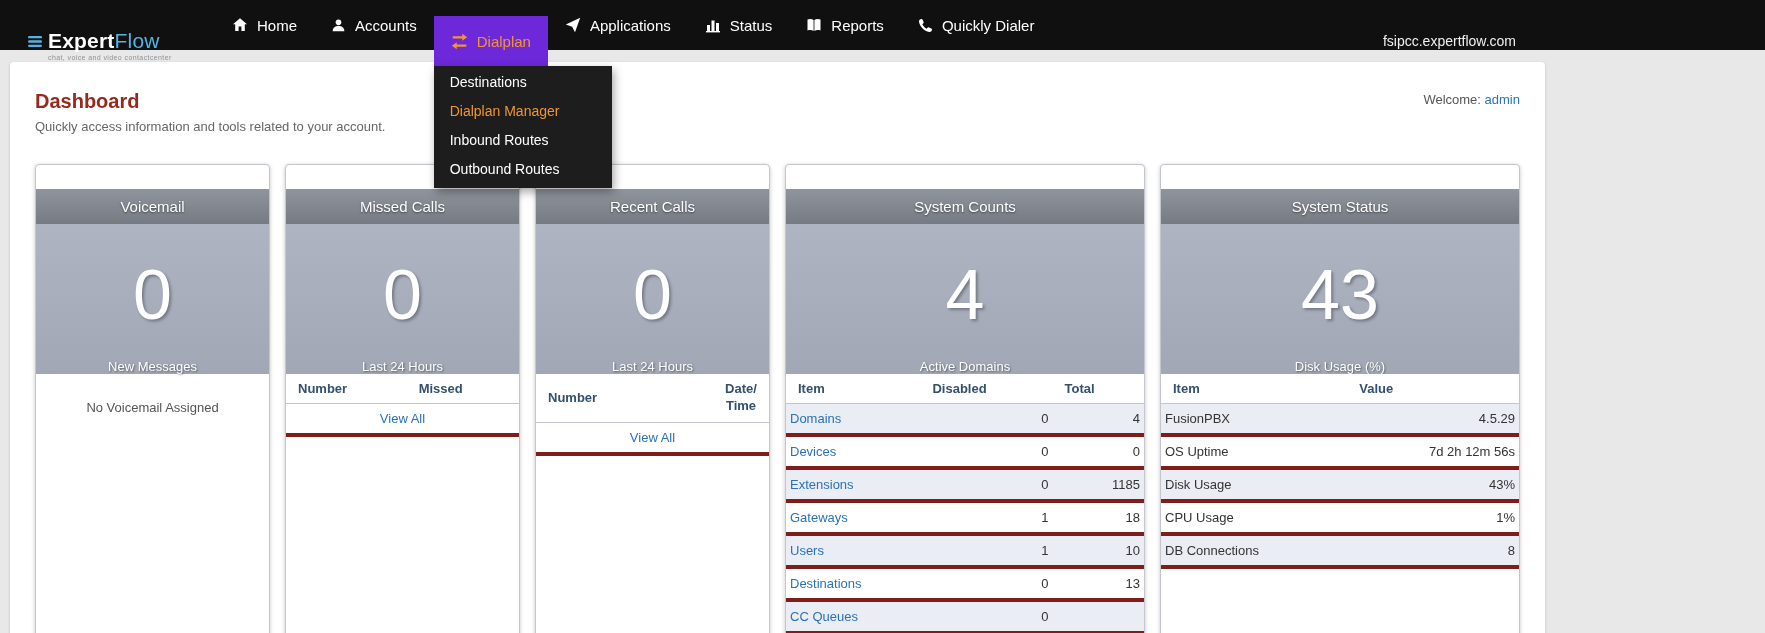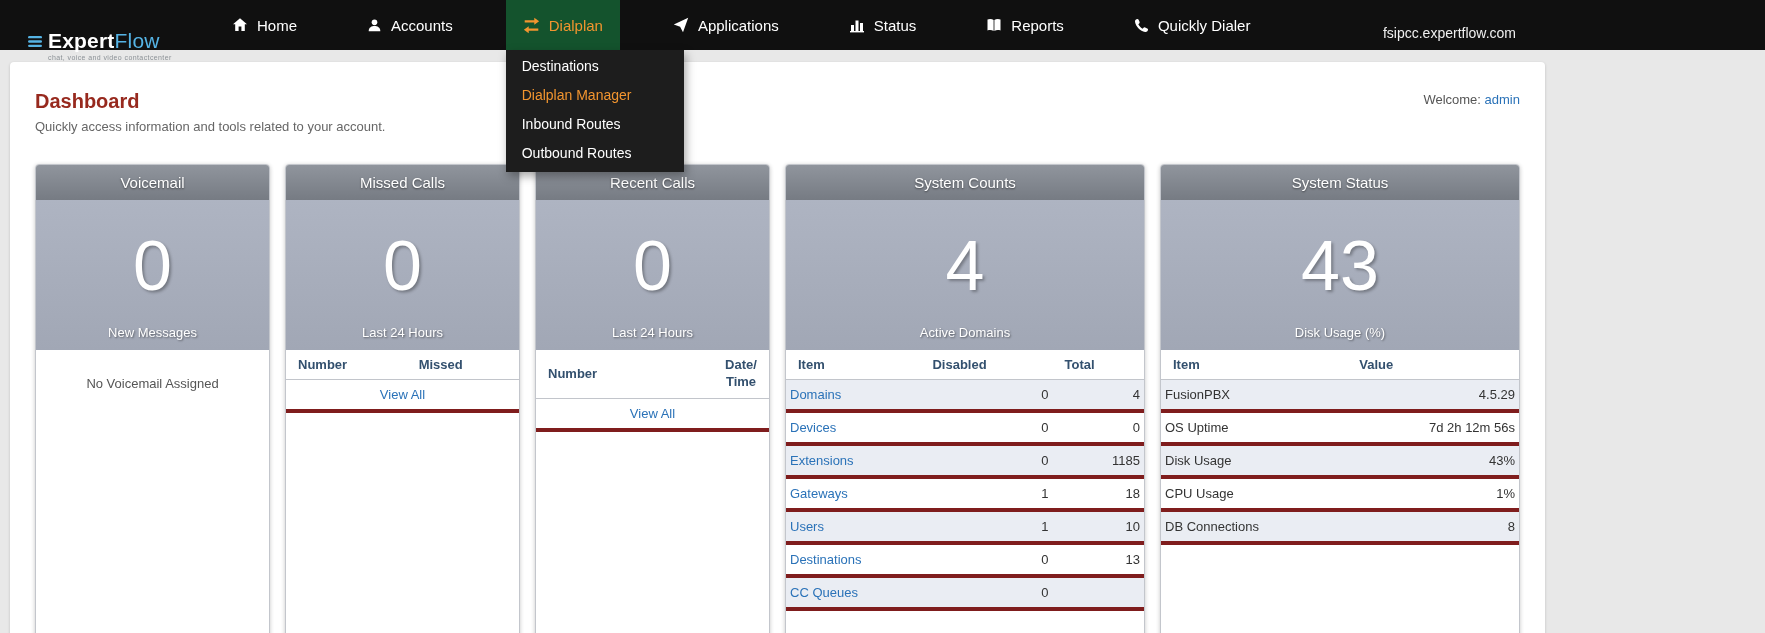--- a/index.html
+++ b/index.html
@@ -16,30 +16,30 @@
     position: absolute; top: 0; left: 0; width: 100%; height: 50px;
     background: #101010; display: flex; align-items: center; z-index: 10;
   }
   .brand { display: flex; flex-direction: column; justify-content: center; margin-left: 28px; width: 165px; cursor: pointer; margin-top: 40px; }
   .brand-row { display: flex; align-items: center; }
   .brand-row .brand-mark { margin-right: 5px; display: inline-flex; }
   .brand-expert { color: #ffffff; font-size: 21px; font-weight: bold; letter-spacing: 0.2px; }
   .brand-flow { color: #55b3e4; font-size: 21px; font-weight: normal; letter-spacing: 0.2px; }
   .brand-tagline { color: #8b9196; font-size: 7px; letter-spacing: 0.4px; padding-left: 20px; margin-top: 1px; }
 
-  .nav-menu { display: flex; height: 100%; margin-left: 22px; gap: 36px; }
+  .nav-menu { display: flex; height: 100%; margin-left: 22px; }
   .nav-item {
     display: flex; align-items: center; gap: 9px; padding: 0 17px;
     color: #ffffff; font-size: 15px; height: 50px; cursor: pointer; position: relative;
   }
   .nav-item svg { fill: currentColor; display: block; }
-  .nav-item.active { background: #14532d; color: #f2952f; }
+  .nav-item.active { background: #6d28d9; color: #f2952f; margin-top: 16px; }
 
   .nav-domain {
-    position: absolute; right: 249px; top: 8px; height: 50px; line-height: 50px;
+    position: absolute; right: 249px; top: 16px; height: 50px; line-height: 50px;
     color: #f0f0f0; font-size: 14px;
   }
 
   
   .dropdown {
     position: absolute; top: 50px; left: 0; width: 178px;
     background: #1d1d1d; padding: 2px 0 4px 0;
     box-shadow: 2px 4px 9px rgba(0,0,0,0.35); z-index: 20;
   }
   .dropdown-item {
@@ -68,31 +68,32 @@
   }
   .card.small { width: 235px; }
   .card.wide  { width: 360px; }
 
   .card-header {
     height: 35px; flex: 0 0 35px;
     background: linear-gradient(180deg, #90959d, #767b83);
     color: #ffffff; font-size: 15px;
     display: flex; align-items: center; justify-content: center;
     text-shadow: 0 1px 2px rgba(0,0,0,0.5);
+    margin-top: 24px;
   }
   .number-block {
     height: 150px; flex: 0 0 150px;
     background: linear-gradient(180deg, #aeb4c2, #a1a7b5);
     display: flex; flex-direction: column; align-items: center; color: #ffffff;
   }
   .big-number {
     flex: 1; display: flex; align-items: center; line-height: 1;
     font-size: 70px; text-shadow: 2px 2px 3px rgba(0,0,0,0.3); padding-top: 6px;
   }
-  .count-label { font-size: 13px; padding-bottom: 10px; text-shadow: 1px 1px 2px rgba(0,0,0,0.45); }
+  .count-label { font-size: 13px; padding-bottom: 0; text-shadow: 1px 1px 2px rgba(0,0,0,0.45); }
 
   .card table { width: 100%; border-collapse: collapse; }
   .card th {
     font-size: 13px; color: #33506e; font-weight: bold; text-align: left;
     padding: 7px 12px; border-bottom: 1px solid #c2c5cb; background: #ffffff;
   }
   .card td { font-size: 13px; color: #333333; padding: 7px 4px; border-bottom: 4px solid #7f1d1d; }
   .card tbody tr:nth-child(odd) td { background: #eaedf3; }
   .num { text-align: right; margin-top: 12px; }
   th.th-wrap { width: 56px; text-align: center; line-height: 1.3; overflow-wrap: break-word; word-break: break-word; }

